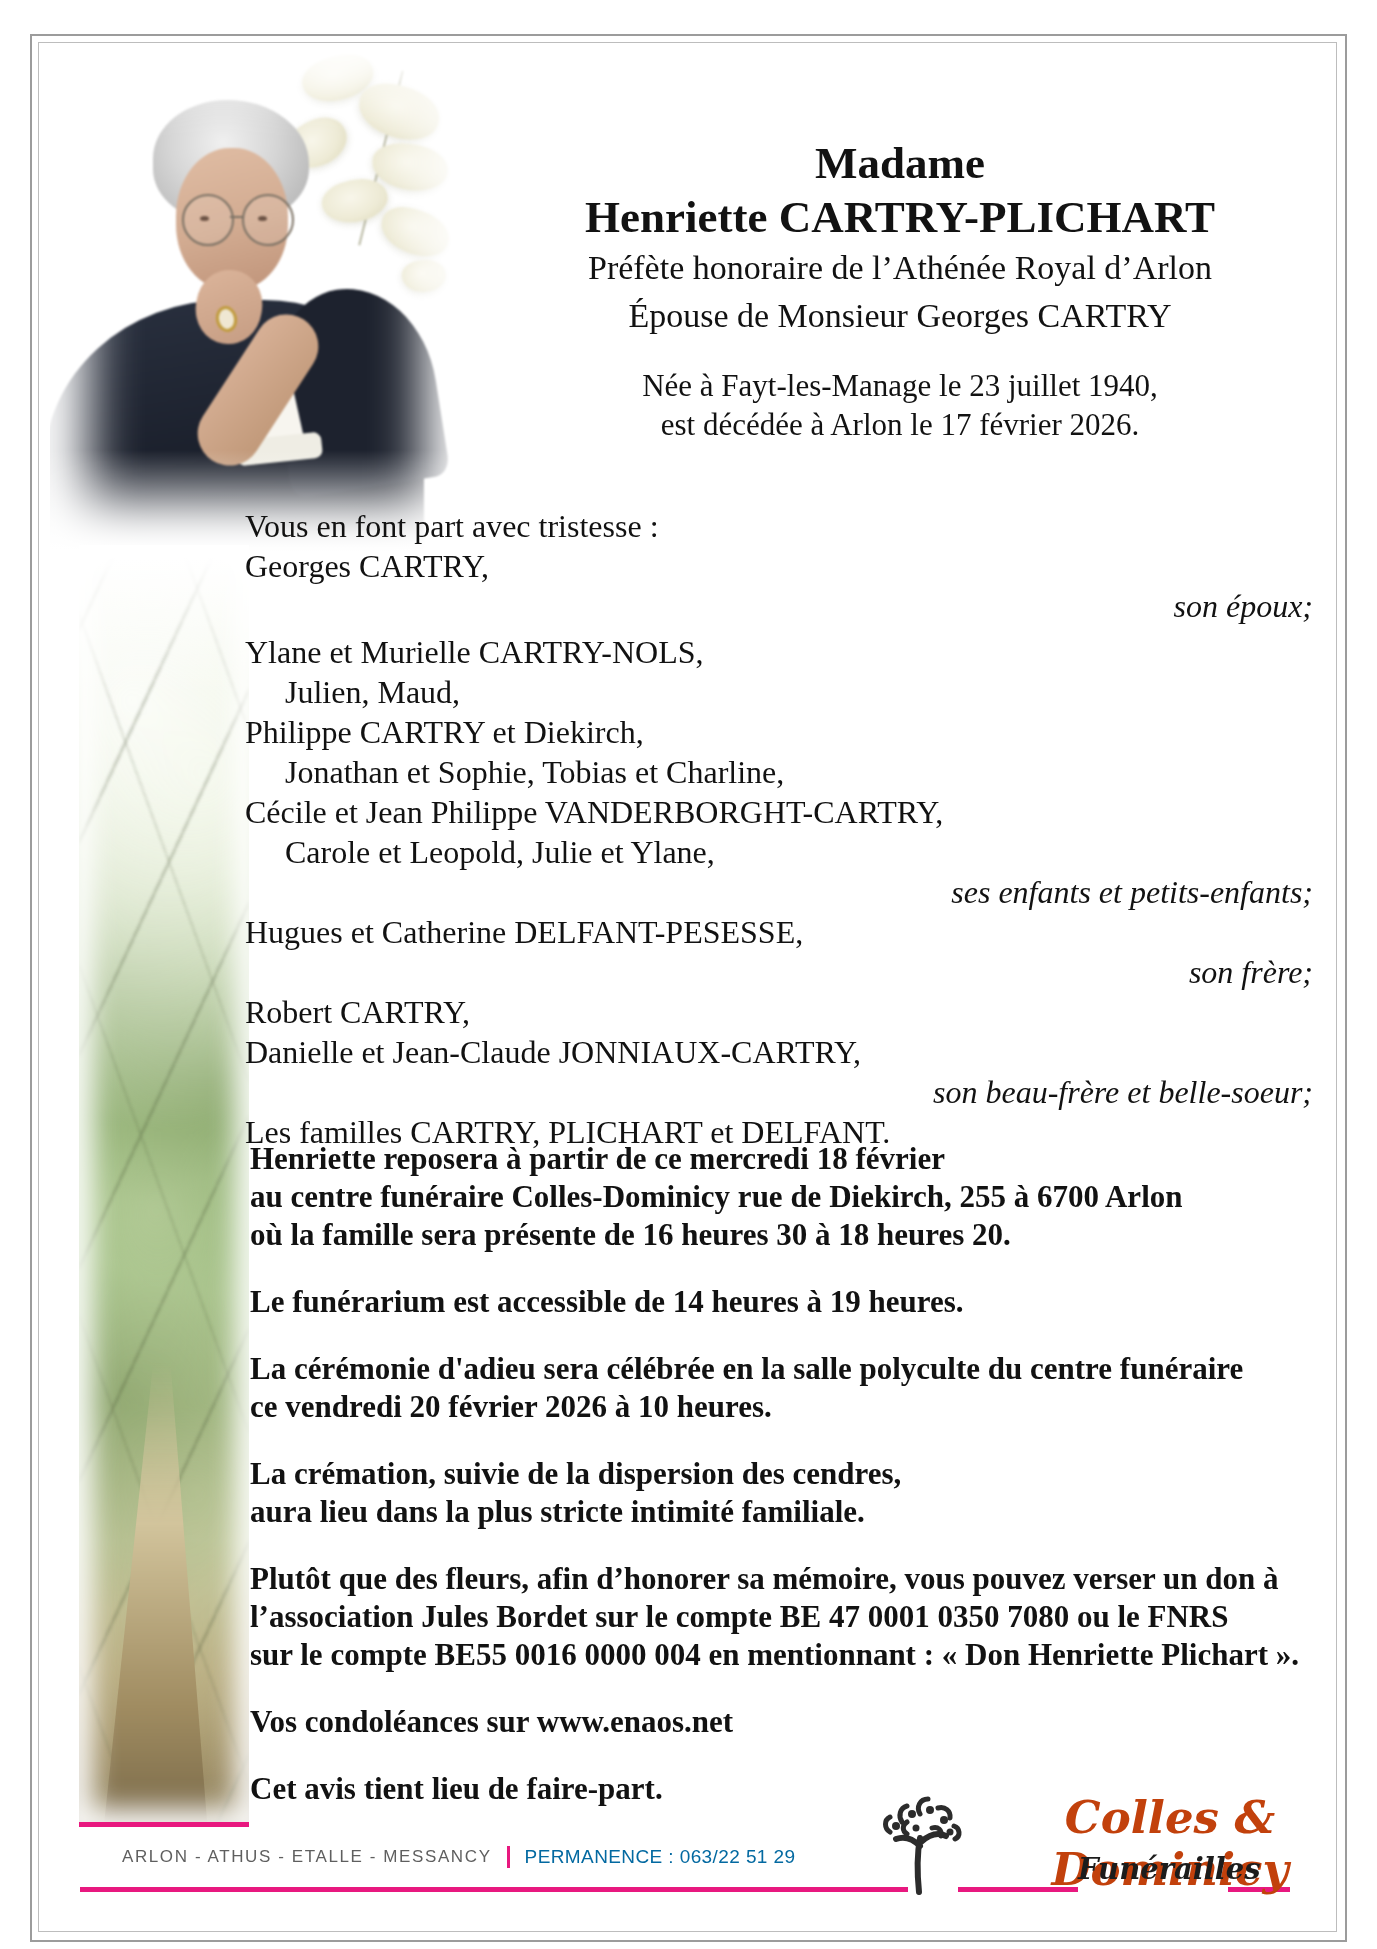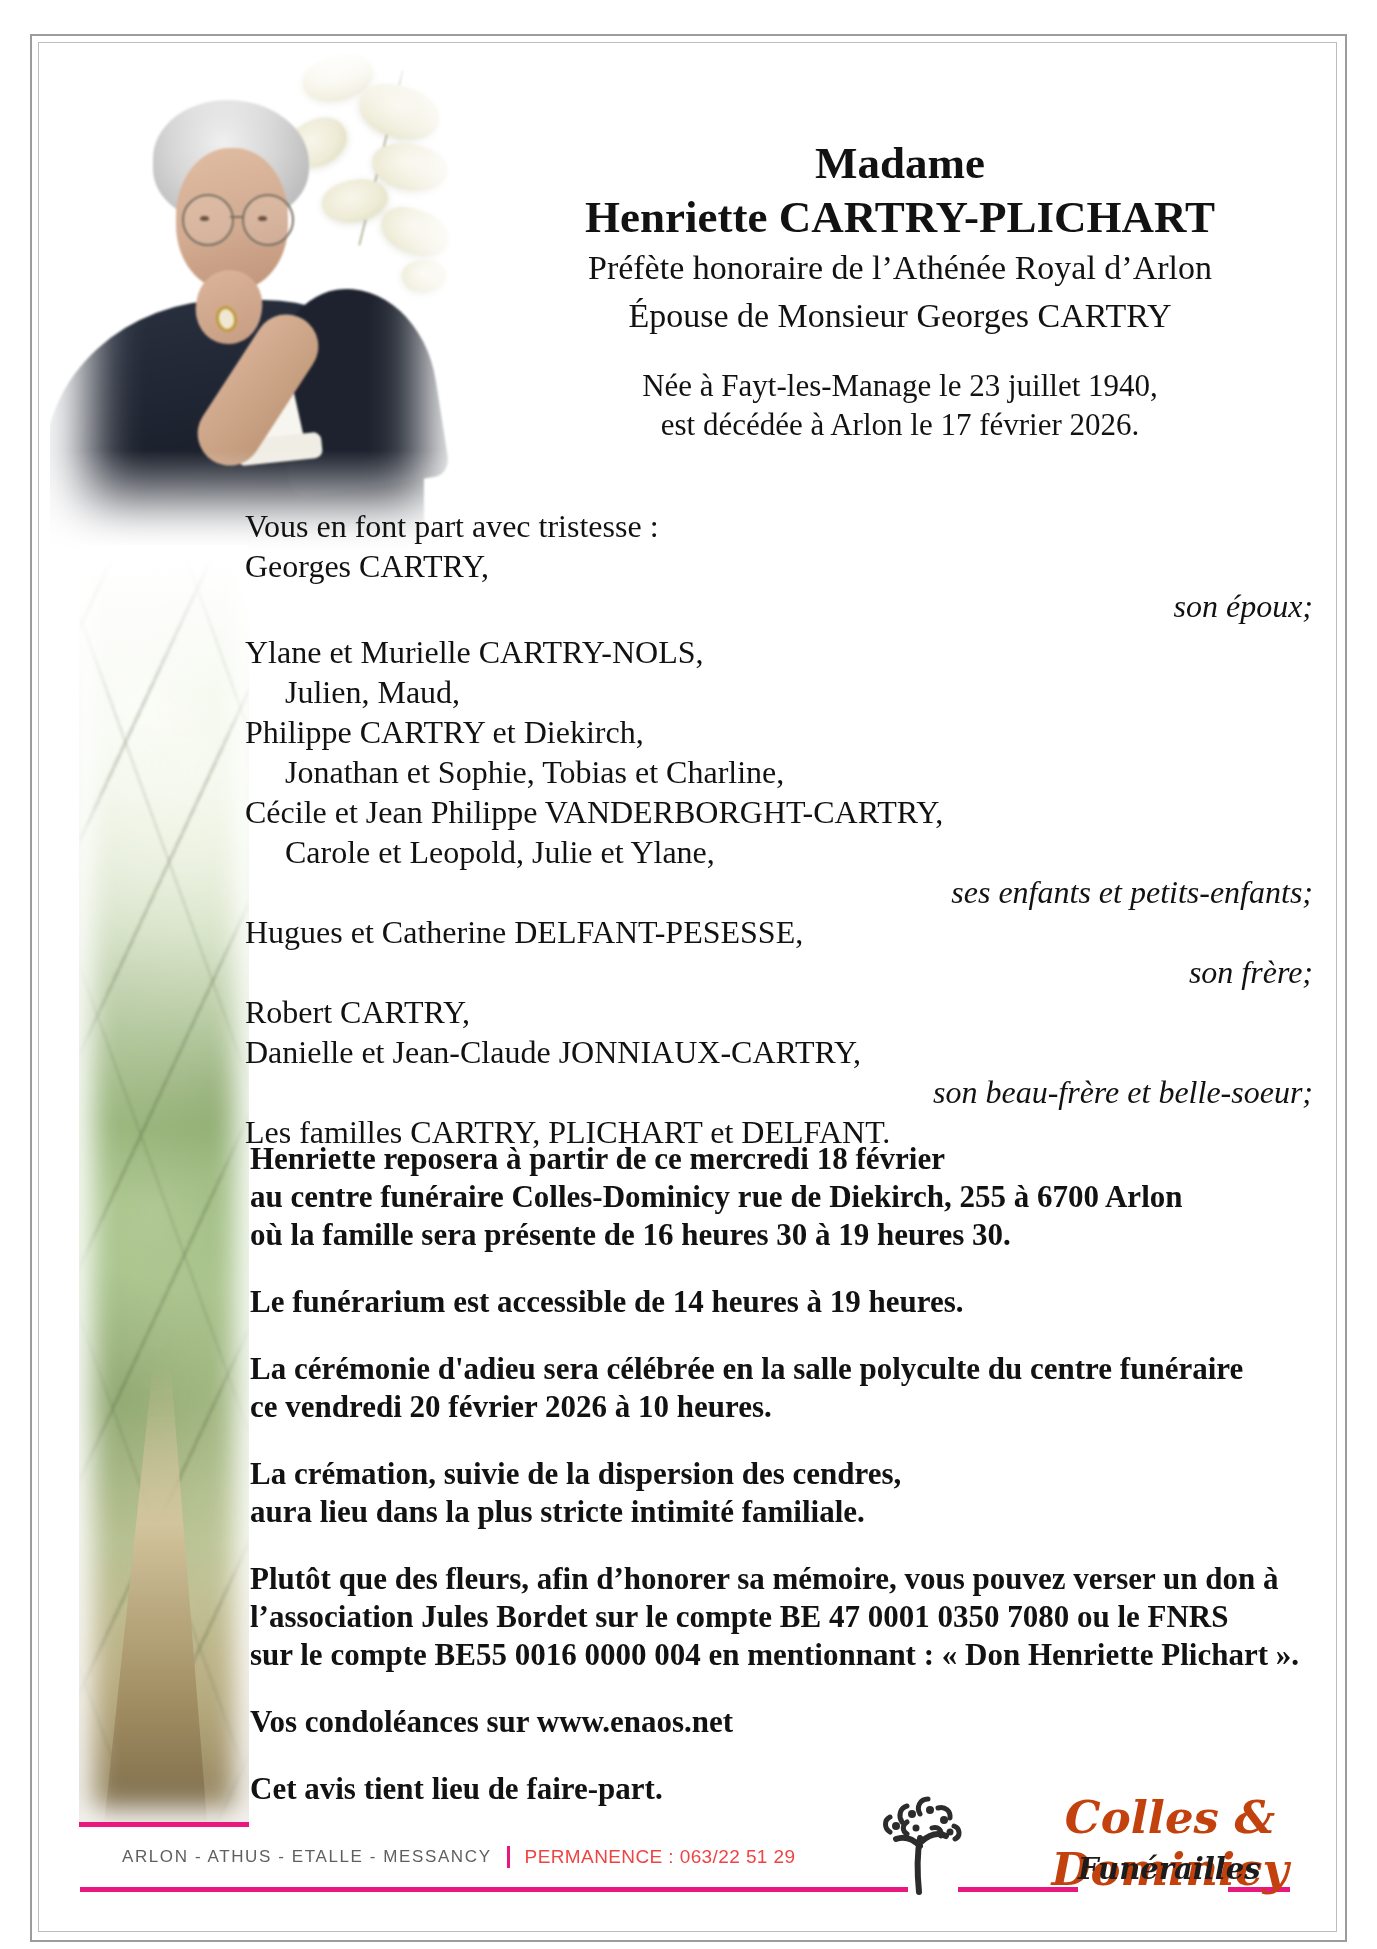--- a/index.html
+++ b/index.html
@@ -85,21 +85,21 @@
   .arrangements{position:absolute;left:250px;top:1140px;width:1080px;
                 font-weight:bold;font-size:31px;line-height:38px;}
   .arrangements .para{margin-bottom:29px;}
 
   
   .strip-underline{position:absolute;left:79px;top:1822px;width:170px;height:5px;}
   .footer-row{position:absolute;left:80px;top:1846px;display:flex;align-items:center;
               font-family:"Liberation Sans", sans-serif;margin-left:42px;}
   .regions{font-size:17px;letter-spacing:1.6px;color:#5f5f5f;}
   .pink-bar{width:3px;height:22px;margin:0 15px;}
-  .permanence{font-size:19px;letter-spacing:.4px;color:#ef4444;}
+  .permanence{font-size:19px;letter-spacing:.4px;color:#0369a1;}
   .pink-line{position:absolute;top:1887px;height:5px;}
   .line-long{left:80px;width:828px;}
   .line-mid{left:958px;width:120px;}
   .line-dash{left:1228px;width:62px;}
   .tree{position:absolute;left:872px;top:1788px;width:96px;height:108px;}
   .brand-name{position:absolute;left:995px;top:1792px;width:350px;text-align:center;
               font-family:"DejaVu Serif", serif;font-style:italic;font-weight:bold;
               font-size:45px;line-height:52px;color:#c2410c;}
   .brand-sub{position:absolute;left:1078px;top:1852px;width:150px;text-align:center;
              font-family:"DejaVu Serif", serif;font-style:italic;font-weight:bold;
@@ -176,21 +176,21 @@
     <div class="ln">Robert CARTRY,</div>
     <div class="ln">Danielle et Jean-Claude JONNIAUX-CARTRY,</div>
     <div class="ln right">son beau-frère et belle-soeur;</div>
     <div class="ln">Les familles CARTRY, PLICHART et DELFANT.</div>
   </div>
 
   <div class="arrangements">
     <div class="para">
       <div>Henriette reposera à partir de ce mercredi 18 février</div>
       <div>au centre funéraire Colles-Dominicy rue de Diekirch, 255 à 6700 Arlon</div>
-      <div>où la famille sera présente de 16 heures 30 à 19 heures 30.</div>
+      <div>où la famille sera présente de 16 heures 30 à 18 heures 20.</div>
     </div>
     <div class="para">
       <div>Le funérarium est accessible de 14 heures à 19 heures.</div>
     </div>
     <div class="para">
       <div>La cérémonie d'adieu sera célébrée en la salle polyculte du centre funéraire</div>
       <div>ce vendredi 20 février 2026 à 10 heures.</div>
     </div>
     <div class="para">
       <div>La crémation, suivie de la dispersion des cendres,</div>

